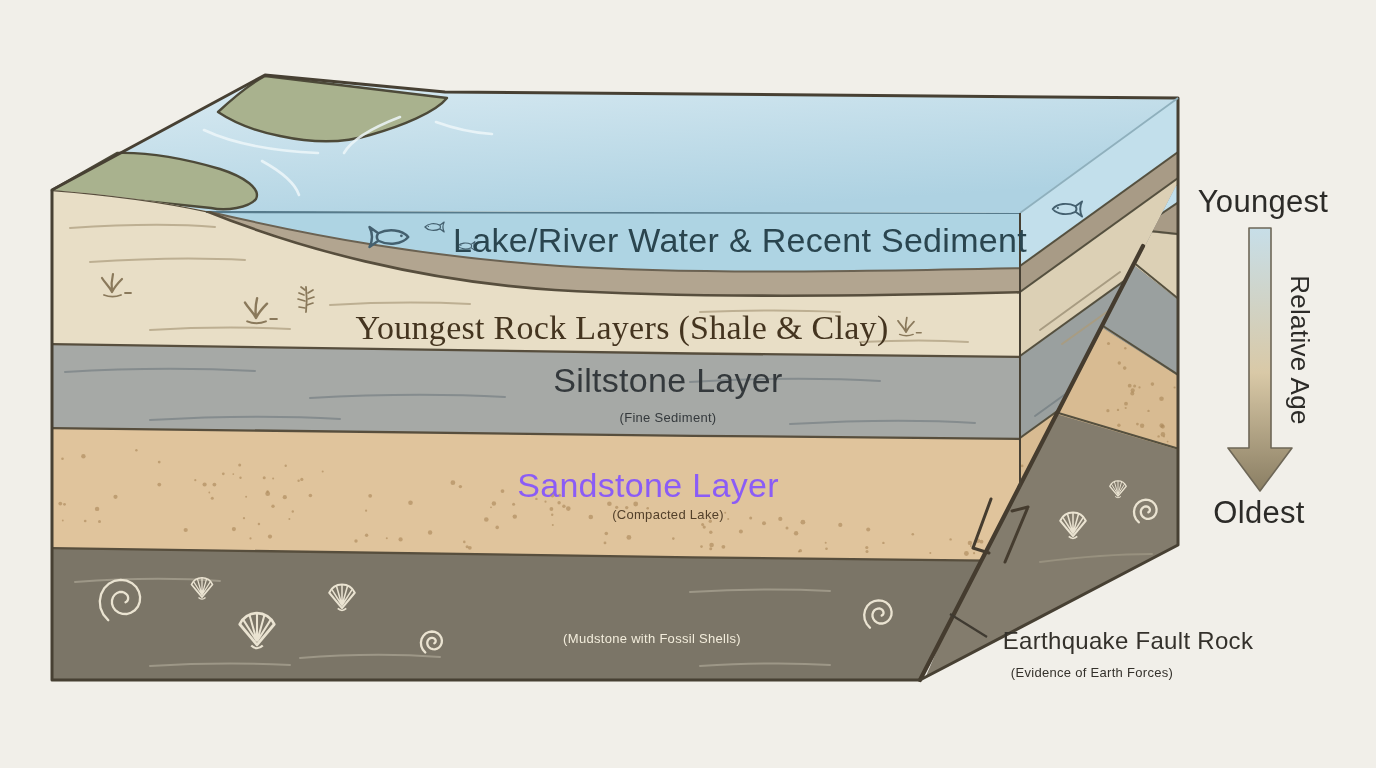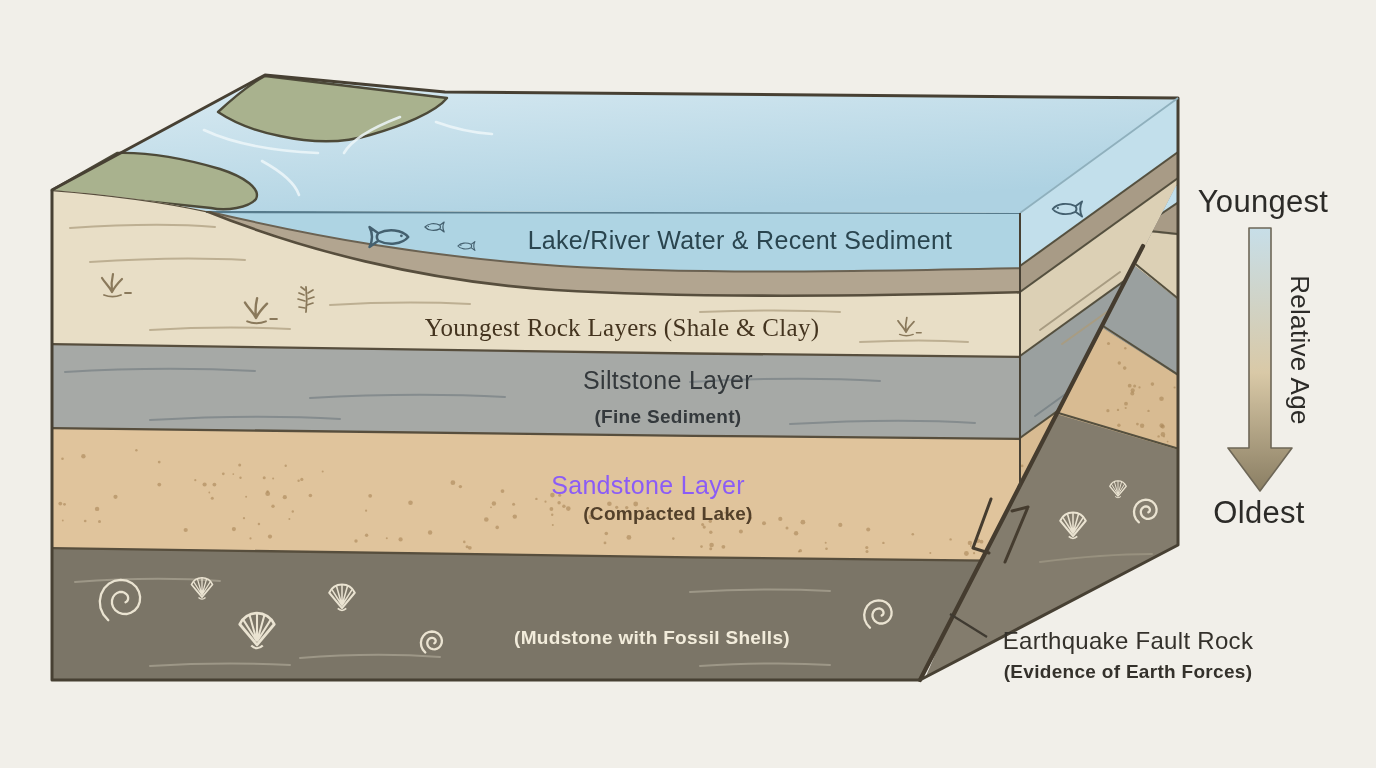--- a/index.html
+++ b/index.html
@@ -1,22 +1,22 @@
 <!DOCTYPE html>
 <html><head>
 <meta charset="utf-8">
 <style>
   html,body{margin:0;padding:0;}
   body{background:#f1efe9;font-family:"Liberation Sans",sans-serif;}
   #stage{position:relative;width:1376px;height:768px;background:#f1efe9;overflow:hidden;}
   #art{position:absolute;left:0;top:0;}
   .lbl{position:absolute;transform:translate(-50%,-50%);white-space:nowrap;
        font-family:"Liberation Sans",sans-serif;letter-spacing:.3px;}
-  .lbl-main{font-size:25px;}
-  .lbl-sub{font-size:19px;font-weight:bold;}
+  .lbl-main{font-size:34px;}
+  .lbl-sub{font-size:13px;}
   .lbl-fault-main{font-size:24px;}
   .lbl-side{font-size:31px;}
   .lbl-rot{font-size:26px;transform:translate(-50%,-50%) rotate(90deg);}
 </style>
 </head>
 <body>
 
 <div id="stage">
 
 <svg id="art" width="1376" height="768" viewBox="0 0 1376 768">
@@ -369,18 +369,18 @@
 
   <div class="lbl lbl-main" style="left: 740px; top: 240px; color: rgb(42, 69, 79);">Lake/River Water &amp; Recent Sediment</div>
   <div class="lbl lbl-main" style="left: 622px; top: 328px; color: rgb(68, 52, 31); font-family: Liberation Serif, serif;">Youngest Rock Layers (Shale &amp; Clay)</div>
   <div class="lbl lbl-main" style="left: 668px; top: 380px; color: rgb(52, 57, 60);">Siltstone Layer</div>
   <div class="lbl lbl-sub" style="left: 668px; top: 417px; color: rgb(52, 57, 60);">(Fine Sediment)</div>
   <div class="lbl lbl-main" style="left: 648px; top: 485px; color: #8b5cf6;">Sandstone Layer</div>
   <div class="lbl lbl-sub" style="left: 668px; top: 514px; color: rgb(83, 64, 42);">(Compacted Lake)</div>
   <div class="lbl lbl-sub" style="left: 652px; top: 638px; color: rgb(242, 236, 219);">(Mudstone with Fossil Shells)</div>
 
   <div class="lbl lbl-fault-main" style="left: 1128px; top: 641px; color: rgb(52, 49, 43);">Earthquake Fault Rock</div>
-  <div class="lbl lbl-sub" style="left: 1128px; top: 672px; color: rgb(52, 49, 43); text-align: center;">(Evidence of Earth Forces)</div>
+  <div class="lbl lbl-sub" style="left: 1092px; top: 672px; color: rgb(52, 49, 43); text-align: center;">(Evidence of Earth Forces)</div>
 
   <div class="lbl lbl-side" style="left: 1263px; top: 202px; color: rgb(44, 43, 40);">Youngest</div>
   <div class="lbl lbl-side" style="left: 1259px; top: 513px; color: rgb(44, 43, 40);">Oldest</div>
   <div class="lbl lbl-rot" style="left: 1299px; top: 350px; color: rgb(44, 43, 40);">Relative Age</div>
 </div>
 
 </body></html>

